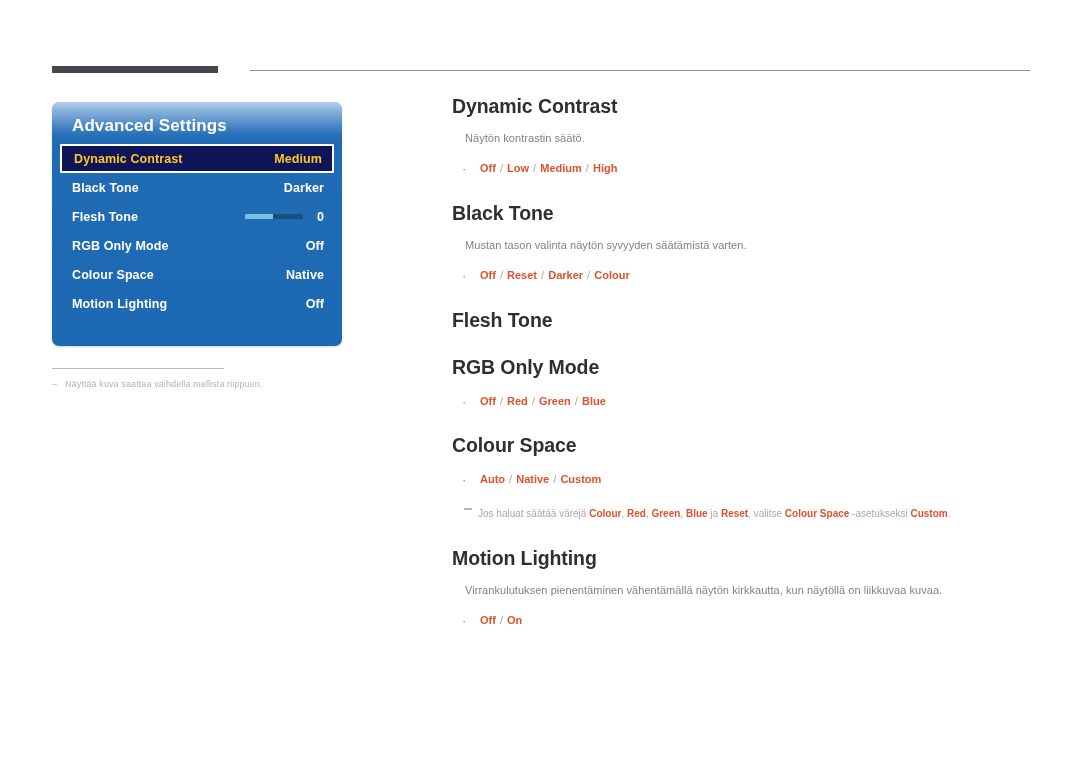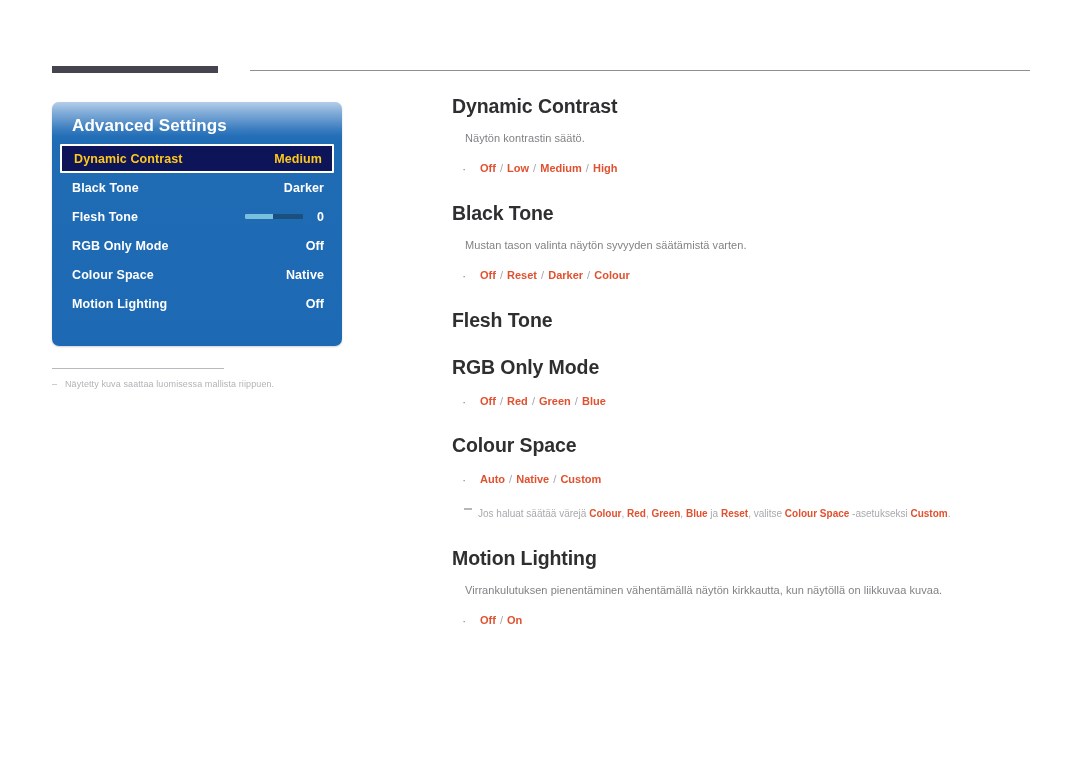--- a/index.html
+++ b/index.html
@@ -282,21 +282,21 @@
           <span class="r-label">Motion Lighting</span>
           <span class="r-spacer"></span>
           <span class="r-value">Off</span>
         </div>
       </div>
   </div>
 
   <div class="note-rule"></div>
   <div class="footnote">
     <span class="dash">–</span>
-    <span>Näytetty kuva saattaa luomisessa mallista riippuen.</span>
+    <span>Näyttää kuva saattaa vaihdella mallista riippuen.</span>
   </div>
 </div>
 
 <div class="right-col">
 
   <div class="sect">
     <h2>Dynamic Contrast</h2>
     <p class="desc">Näytön kontrastin säätö.</p>
     <ul class="opts">
       <li><span class="opt">Off</span><span class="sep"> / </span><span class="opt">Low</span><span class="sep"> / </span><span class="opt">Medium</span><span class="sep"> / </span><span class="opt">High</span></li>

